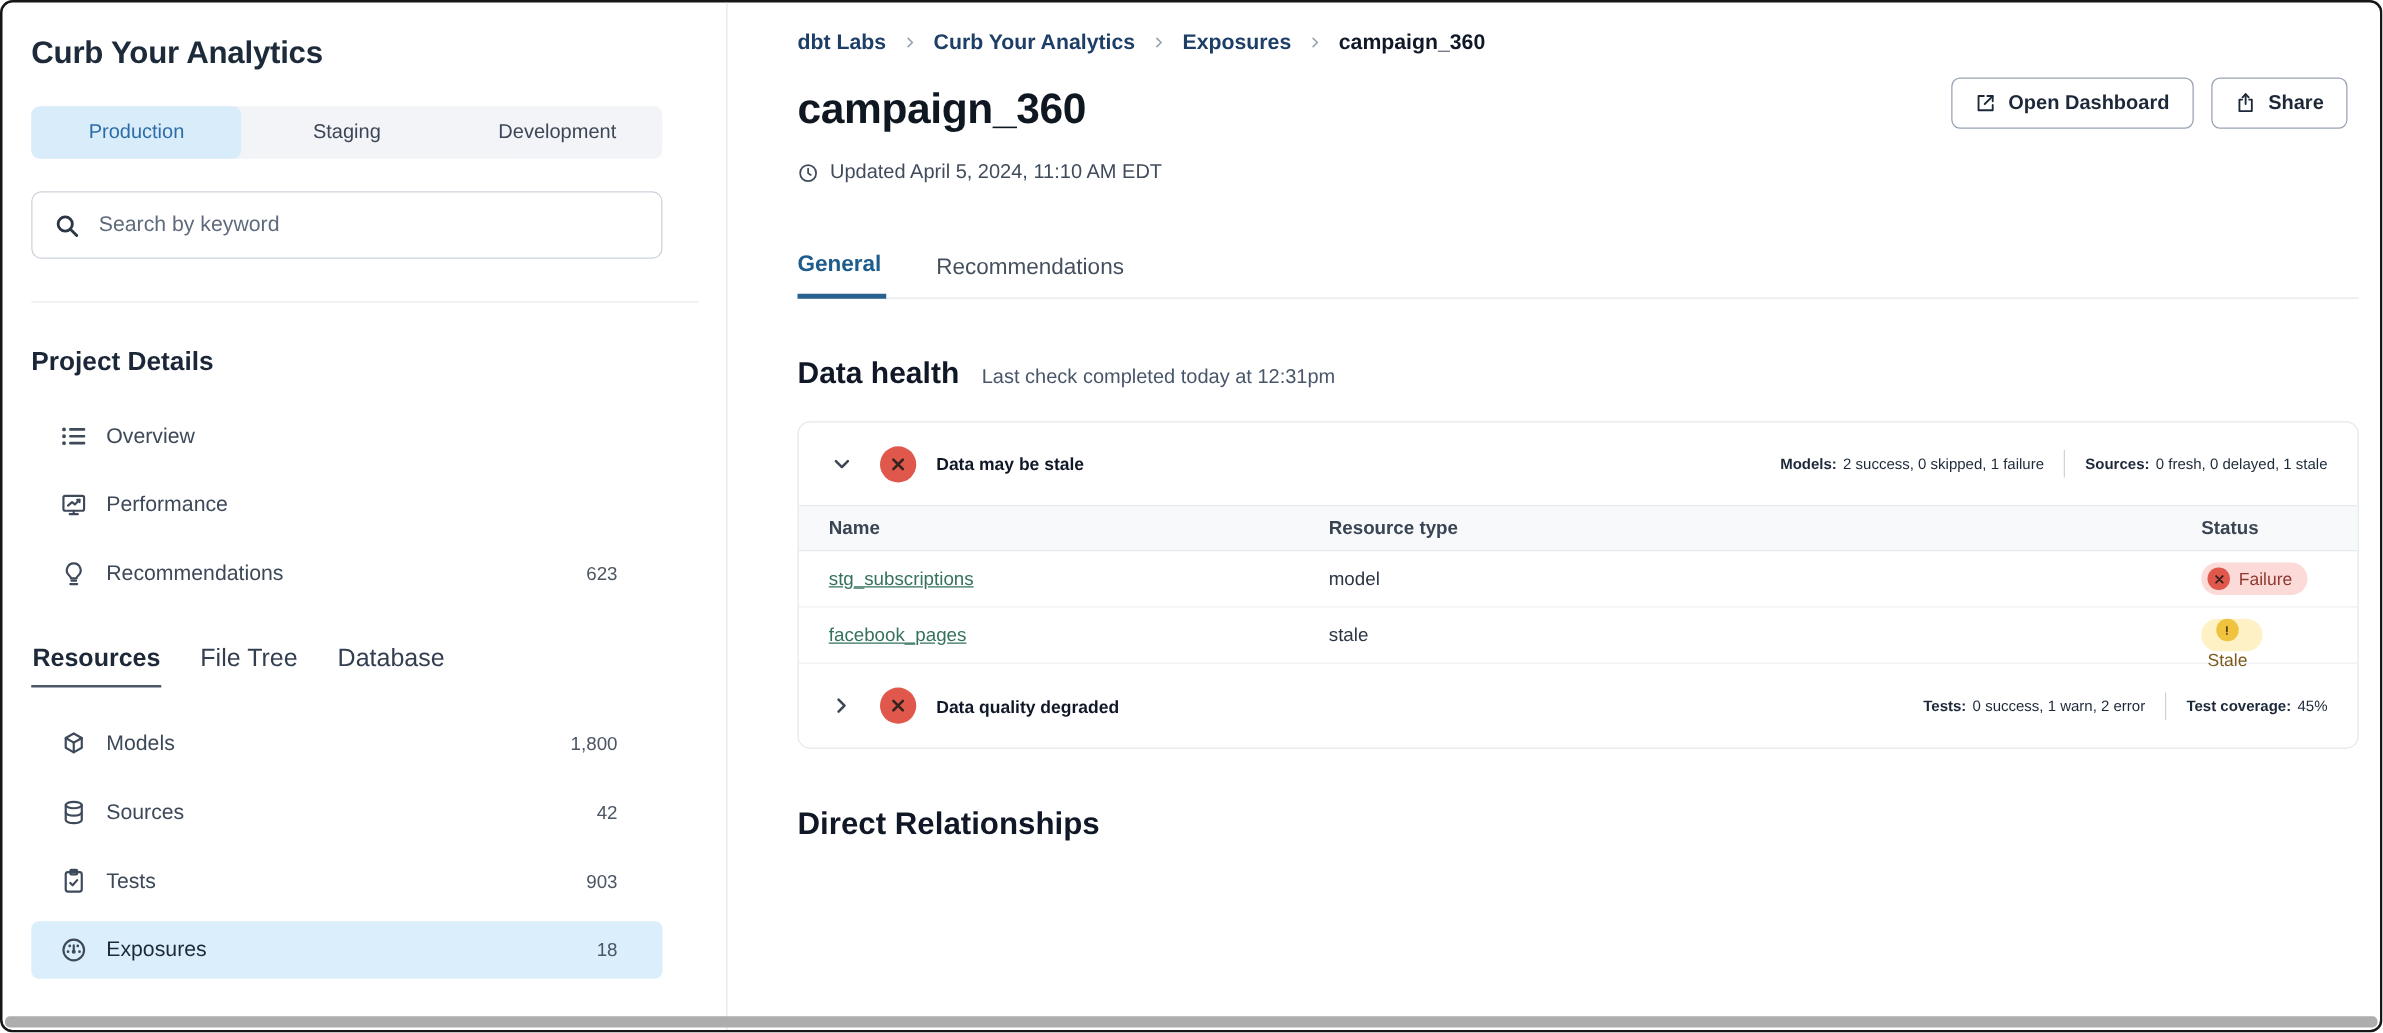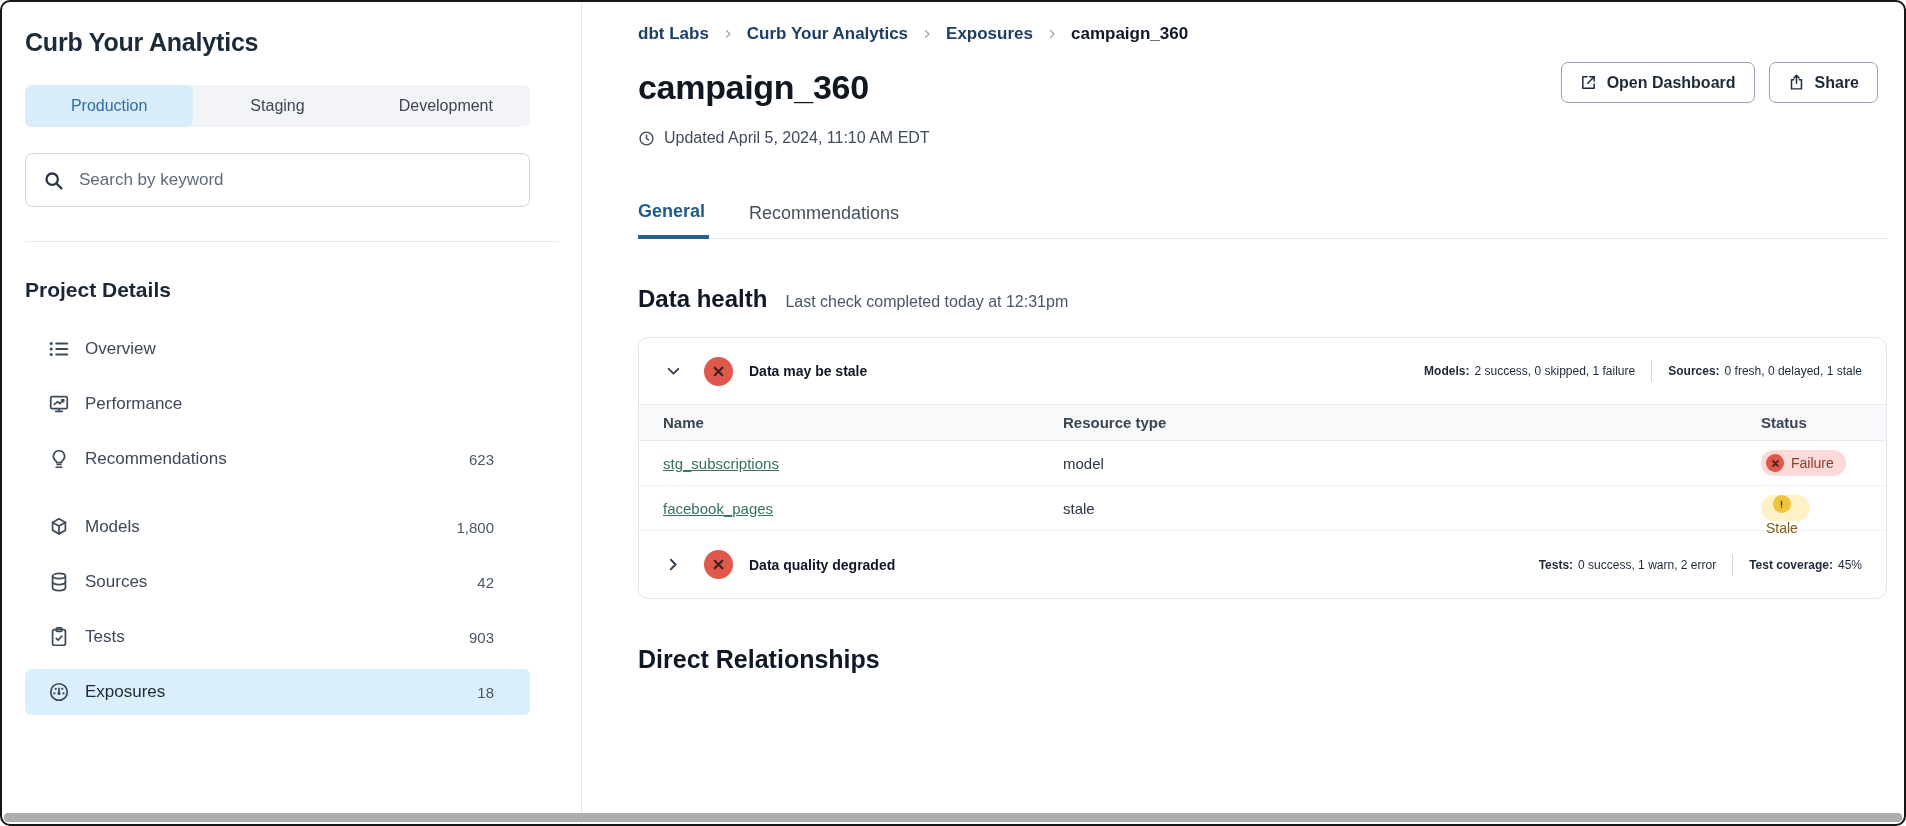--- a/index.html
+++ b/index.html
@@ -156,20 +156,25 @@
           <svg width="22" height="22" viewBox="0 0 24 24" fill="none" stroke="currentColor" stroke-width="1.9" stroke-linecap="round" stroke-linejoin="round">
             <path d="M9 21h6M10 18h4"></path>
             <path d="M12 3a6 6 0 0 0-4 10.5c.8.7 1.5 1.4 1.5 2.5h5c0-1.1.7-1.8 1.5-2.5A6 6 0 0 0 12 3z"></path>
           </svg>
         </span>
         <span class="nav-label">Recommendations</span>
         <span class="nav-count">623</span>
       </div>
     </nav>
 
+    <div class="resource-tabs">
+      <button class="res-tab active">Resources</button>
+      <button class="res-tab">File Tree</button>
+      <button class="res-tab">Database</button>
+    </div>
 
     <nav class="side-nav resources">
       <div class="nav-item">
         <span class="nav-icon">
           <svg width="22" height="22" viewBox="0 0 24 24" fill="none" stroke="currentColor" stroke-width="1.9" stroke-linecap="round" stroke-linejoin="round">
             <path d="M12 3 L19 7 V15.5 L12 19.5 L5 15.5 V7 Z"></path>
             <path d="M5 7 L12 11 L19 7"></path>
             <path d="M12 11 V19.5"></path>
           </svg>
         </span>

